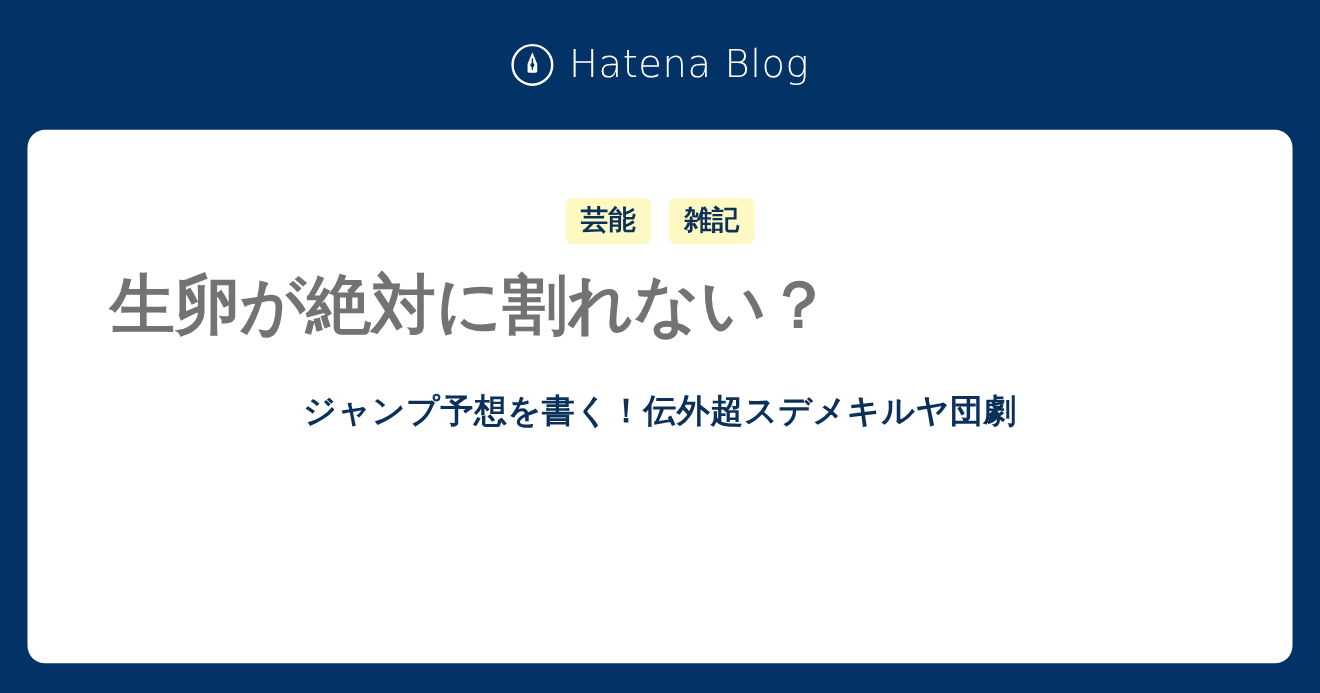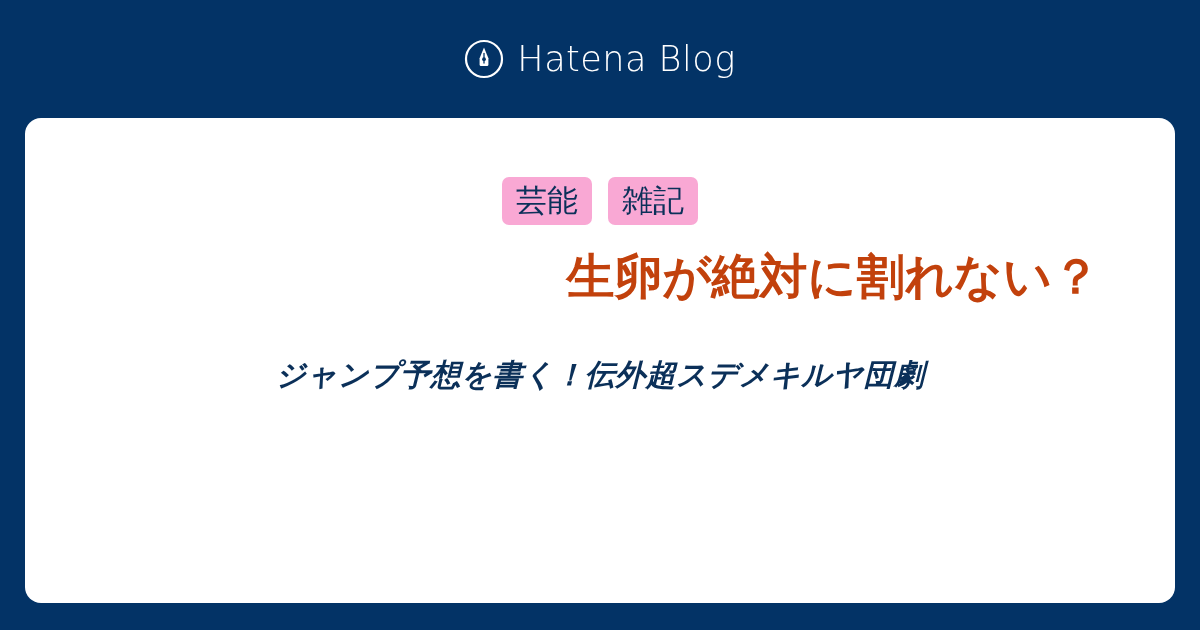--- a/index.html
+++ b/index.html
@@ -71,39 +71,39 @@
     margin-top: 64px;
     display: flex;
     flex-direction: row;
     align-items: center;
     justify-content: center;
     gap: 16px;
     height: 38px;
   }
 
   .tag-chip {
-    background: #f9a8d4;
+    background: #fef9c3;
     color: #0b3059;
     border-radius: 7px;
-    font-size: 31px;
-    font-weight: 400;
+    font-size: 25px;
+    font-weight: 700;
     line-height: 1;
     padding: 8px 14px 9px 14px;
     white-space: nowrap;
     box-sizing: border-box;
   }
 
   
   .entry-title {
     margin: 0;
     margin-top: 22px;
     width: 1000px;
-    text-align: right;
-    color: #c2410c;
-    font-size: 48px;
+    text-align: left;
+    color: #737373;
+    font-size: 59px;
     font-weight: bold;
     line-height: 70px;
     letter-spacing: 0px;
     word-break: break-all;
   }
 
   .title-line {
     display: block;
     white-space: nowrap;
   }
@@ -113,21 +113,20 @@
     margin: 0;
     margin-top: 43px;
     width: 1000px;
     text-align: center;
     color: #0b3059;
     font-size: 30px;
     font-weight: bold;
     line-height: 40px;
     letter-spacing: 0.5px;
     white-space: nowrap;
-    font-style: italic;
   }
 </style>
 </head>
 <body>
 
 <div class="og-card">
 
   <div class="brand-header">
     <span class="brand-logo-icon">
       <svg width="40" height="40" viewBox="0 0 40 40" aria-hidden="true">

